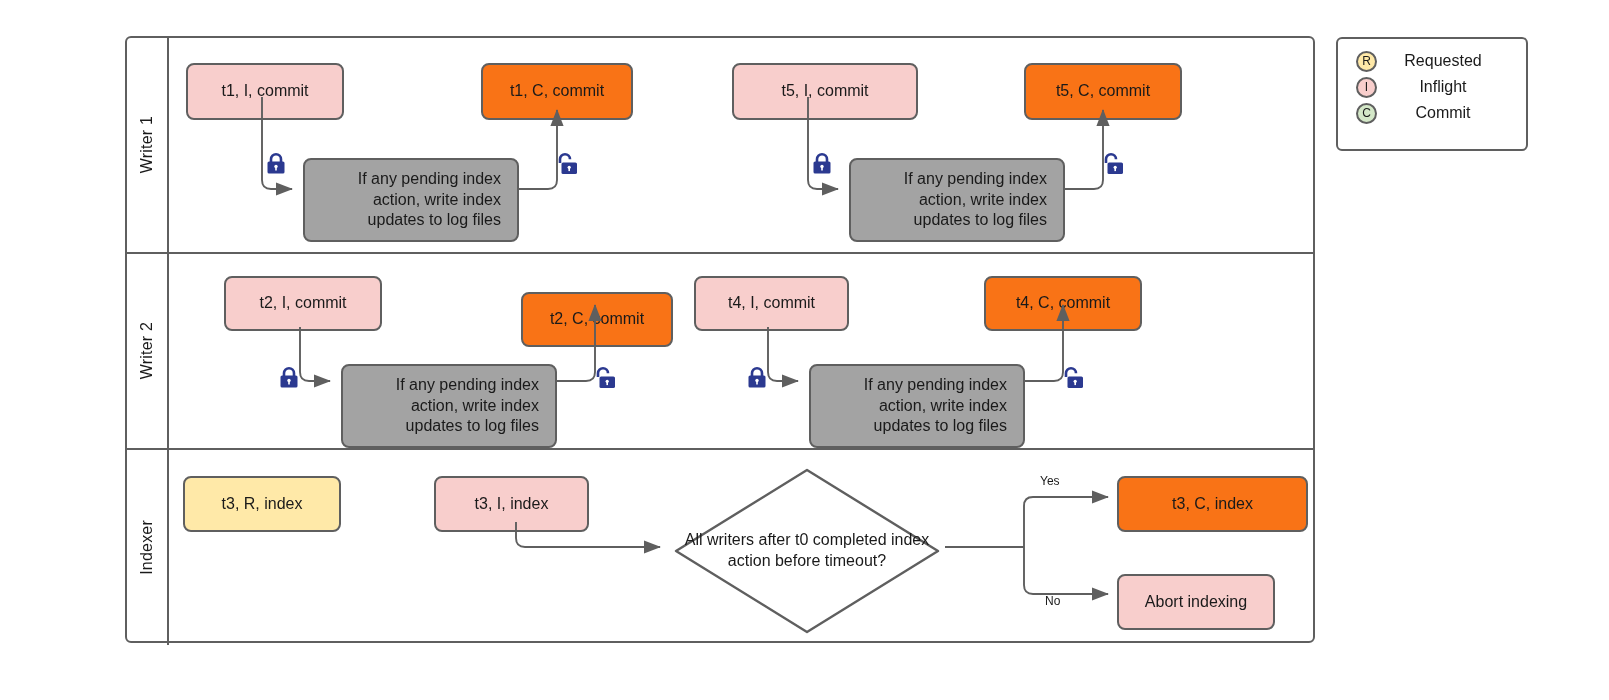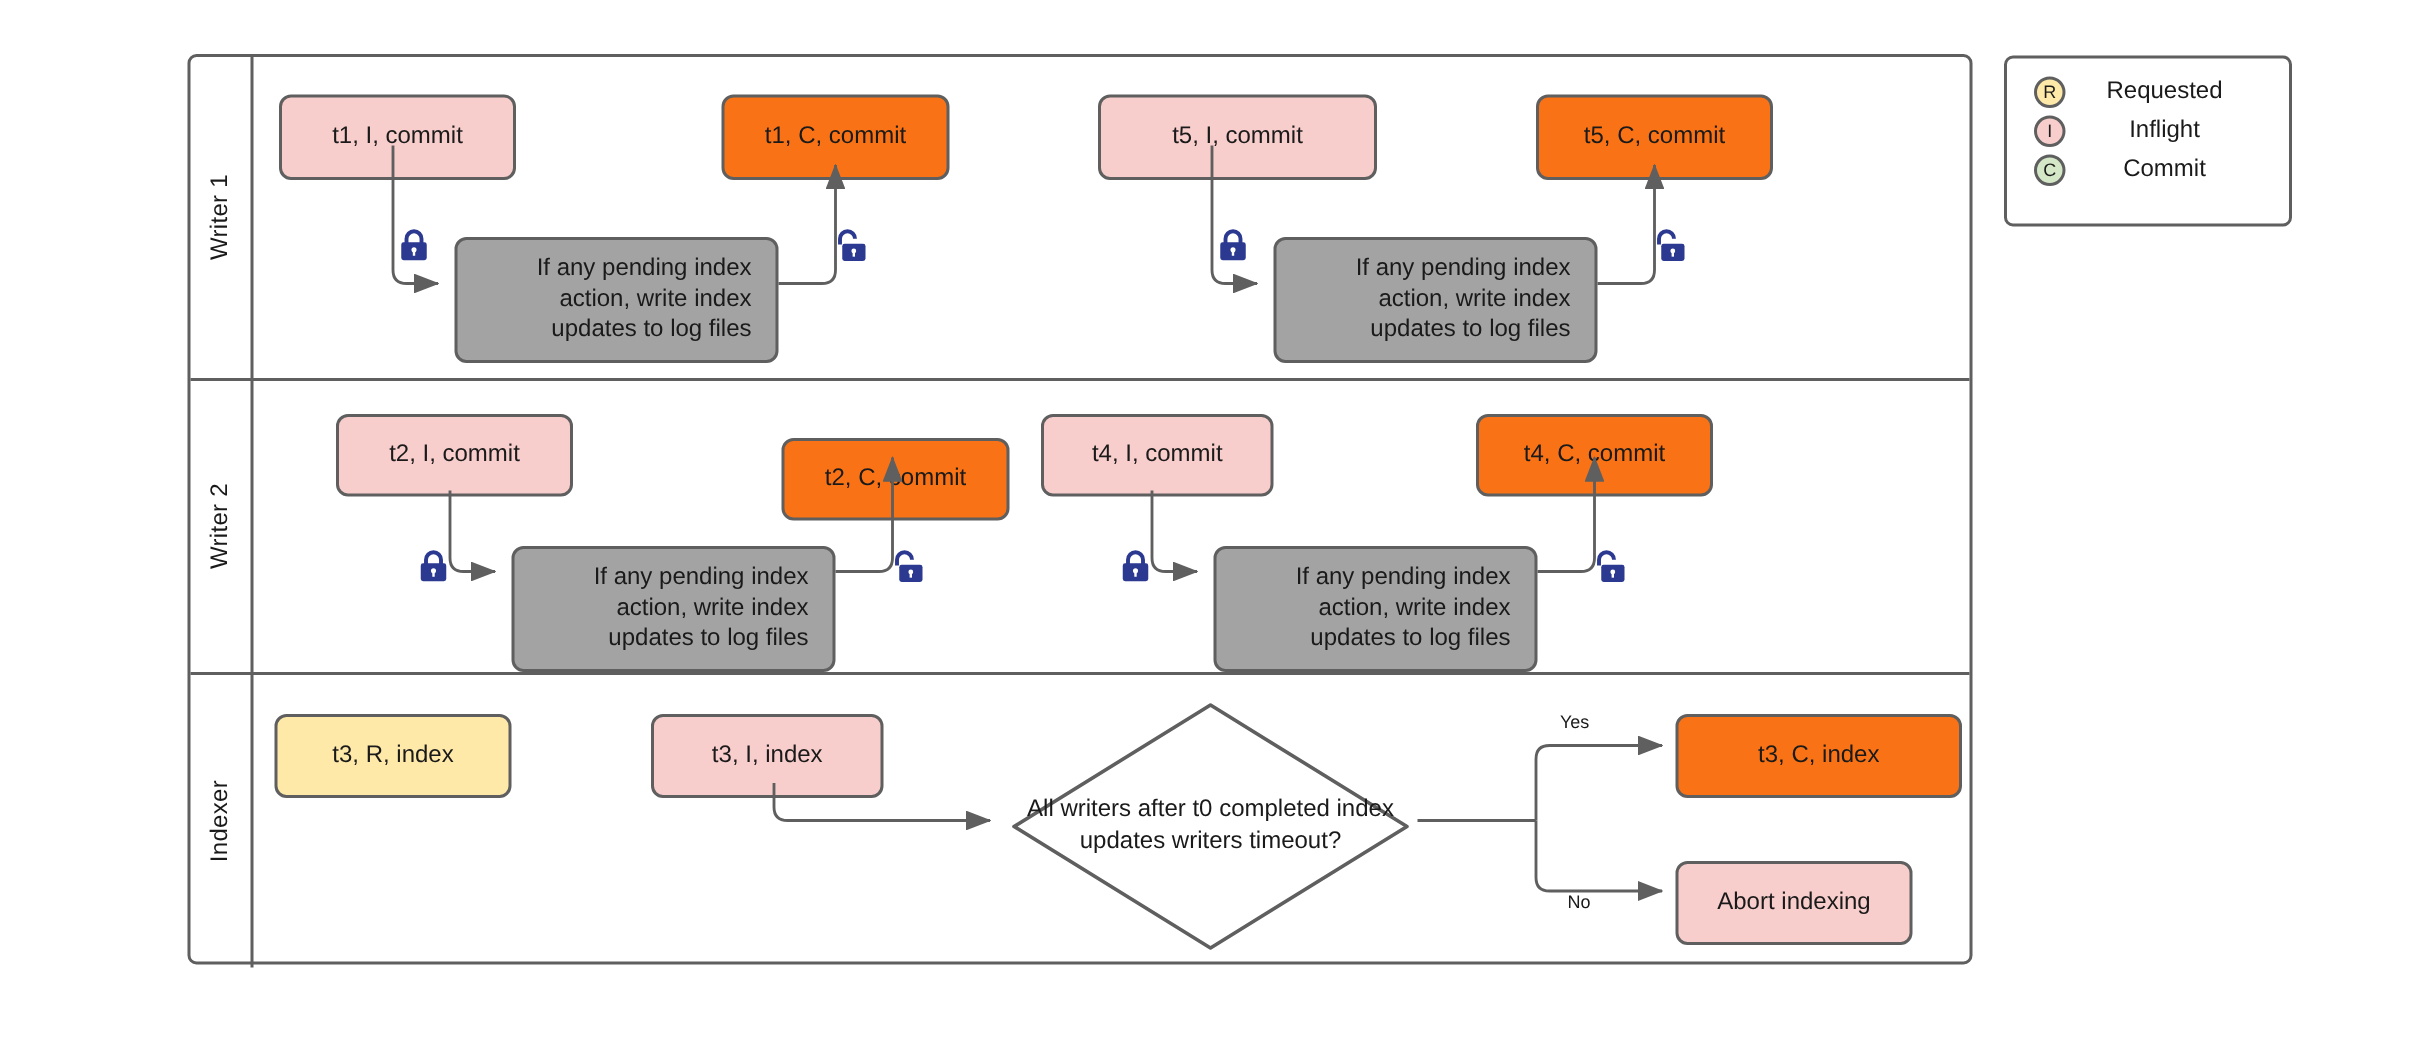--- a/index.html
+++ b/index.html
@@ -195,21 +195,21 @@
       <div class="lane-body">
         <div class="node yellow" style="left:14px; top:26px; width:158px; height:56px;">t3, R, index</div>
         <div class="node pink" style="left:265px; top:26px; width:155px; height:56px;">t3, I, index</div>
         <div class="node green" style="left:948px; top:26px; width:191px; height:56px;">t3, C, index</div>
         <div class="node pink" style="left:948px; top:124px; width:158px; height:56px;">Abort indexing</div>
 
         <div class="diamond-wrap" style="left:503px; top:16px; width:270px; height:170px;">
           <svg width="270" height="170" viewBox="0 0 270 170">
             <polygon points="135,4 266,85 135,166 4,85" fill="#ffffff" stroke="#5f5f5f" stroke-width="2.4" stroke-linejoin="round"></polygon>
           </svg>
-          <div class="diamond-label">All writers after t0 completed index updates writers timeout?</div>
+          <div class="diamond-label">All writers after t0 completed index action before timeout?</div>
         </div>
       </div>
     </div>
   </div>
 
   <svg class="edges">
     <defs>
       <marker id="arw" markerWidth="9" markerHeight="7" refX="8.5" refY="3.5" orient="auto" markerUnits="strokeWidth">
         <polygon points="0,0 9,3.5 0,7" fill="#5f5f5f"></polygon>
       </marker>

